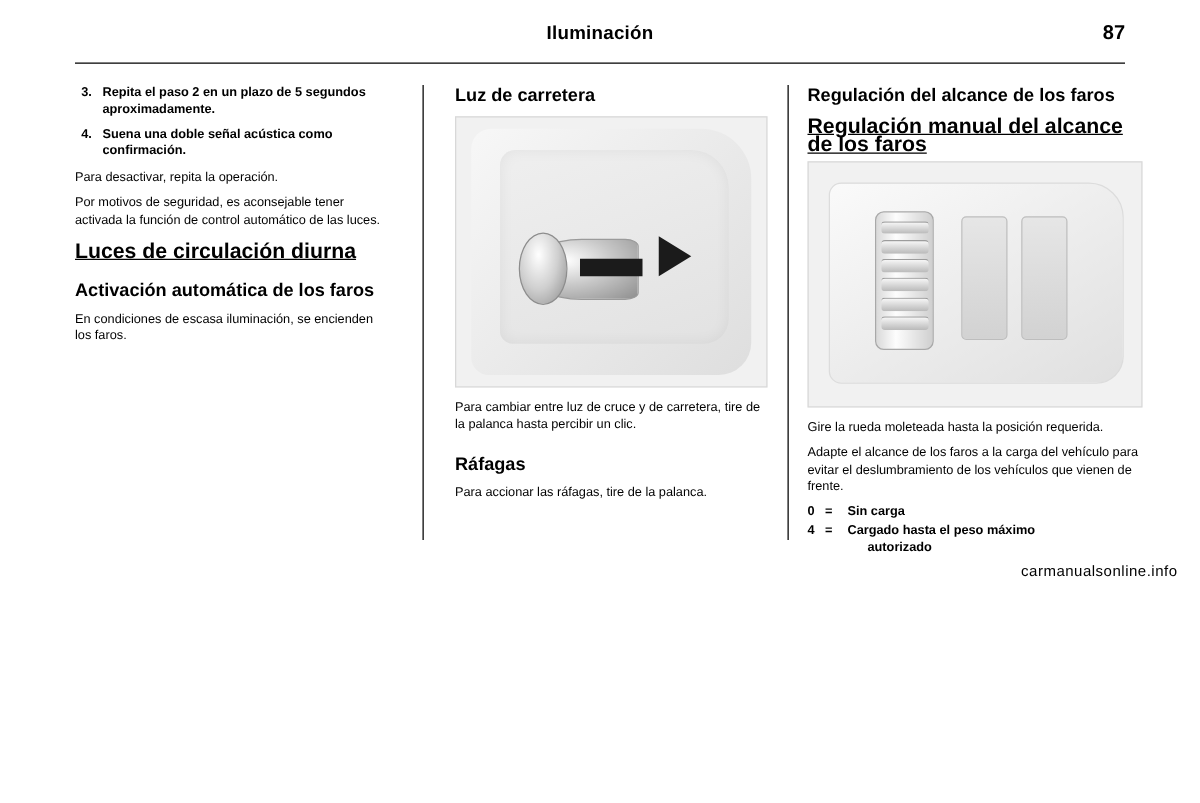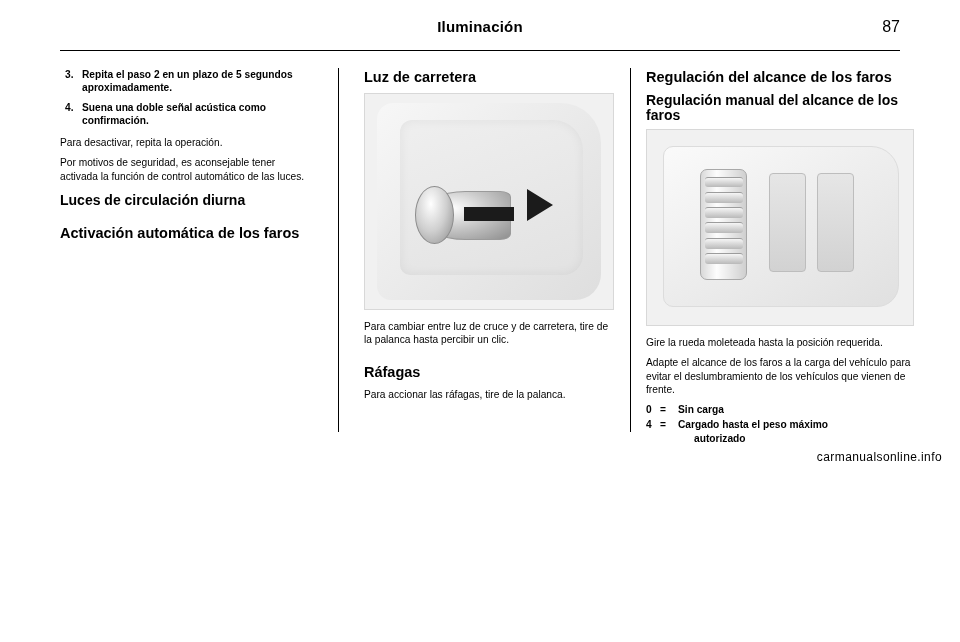--- a/index.html
+++ b/index.html
@@ -33,21 +33,21 @@
     font-size: 15px;
     font-weight: bold;
     color: #000;
     letter-spacing: 0.2px;
   }
   .header-pageno {
     position: absolute;
     right: 0;
     top: 0;
     font-size: 16px;
-    font-weight: normal;
+    font-weight: bold;
     color: #000;
   }
   .header-rule {
     position: absolute;
     top: 50px;
     left: 60px;
     right: 60px;
     height: 1px;
     background: #000;
   }
@@ -83,25 +83,26 @@
   .div2 { left: 570px; }
 
   h2.sec {
     font-size: 14.5px;
     font-weight: bold;
     margin: 0 0 7px 0;
     line-height: 18px;
     color: #000;
   }
   h3.sub {
-    font-size: 14px;
+    font-size: 17px;
     font-weight: bold;
     margin: 10px 0 4px 0;
     line-height: 15px;
     color: #000;
+    text-decoration: underline;
   }
   h3.sub.first { margin-top: 0; }
   h2.sec.spaced { margin-top: 16px; }
 
   p.para {
     margin: 0 0 7px 0;
     font-weight: normal;
     font-size: 10.2px;
     line-height: 13.3px;
   }
@@ -305,20 +306,21 @@
           <span class="num">4.</span>
           <span>Suena una doble señal acústica como confirmación.</span>
         </li>
       </ul>
       <p class="para">Para desactivar, repita la operación.</p>
       <p class="para">Por motivos de seguridad, es aconsejable tener activada la función de control automático de las luces.</p>
 
       <h3 class="sub">Luces de circulación diurna</h3>
 
       <h2 class="sec spaced">Activación automática de los faros</h2>
+      <p class="para">En condiciones de escasa iluminación, se encienden los faros.</p>
     </div>
 
     <div class="col col2">
       <h2 class="sec">Luz de carretera</h2>
 
       <div class="figure fig-lever">
         <div class="lever-body"></div>
         <div class="lever-panel"></div>
         <div class="lever-stalk"></div>
         <div class="lever-cap"></div>

